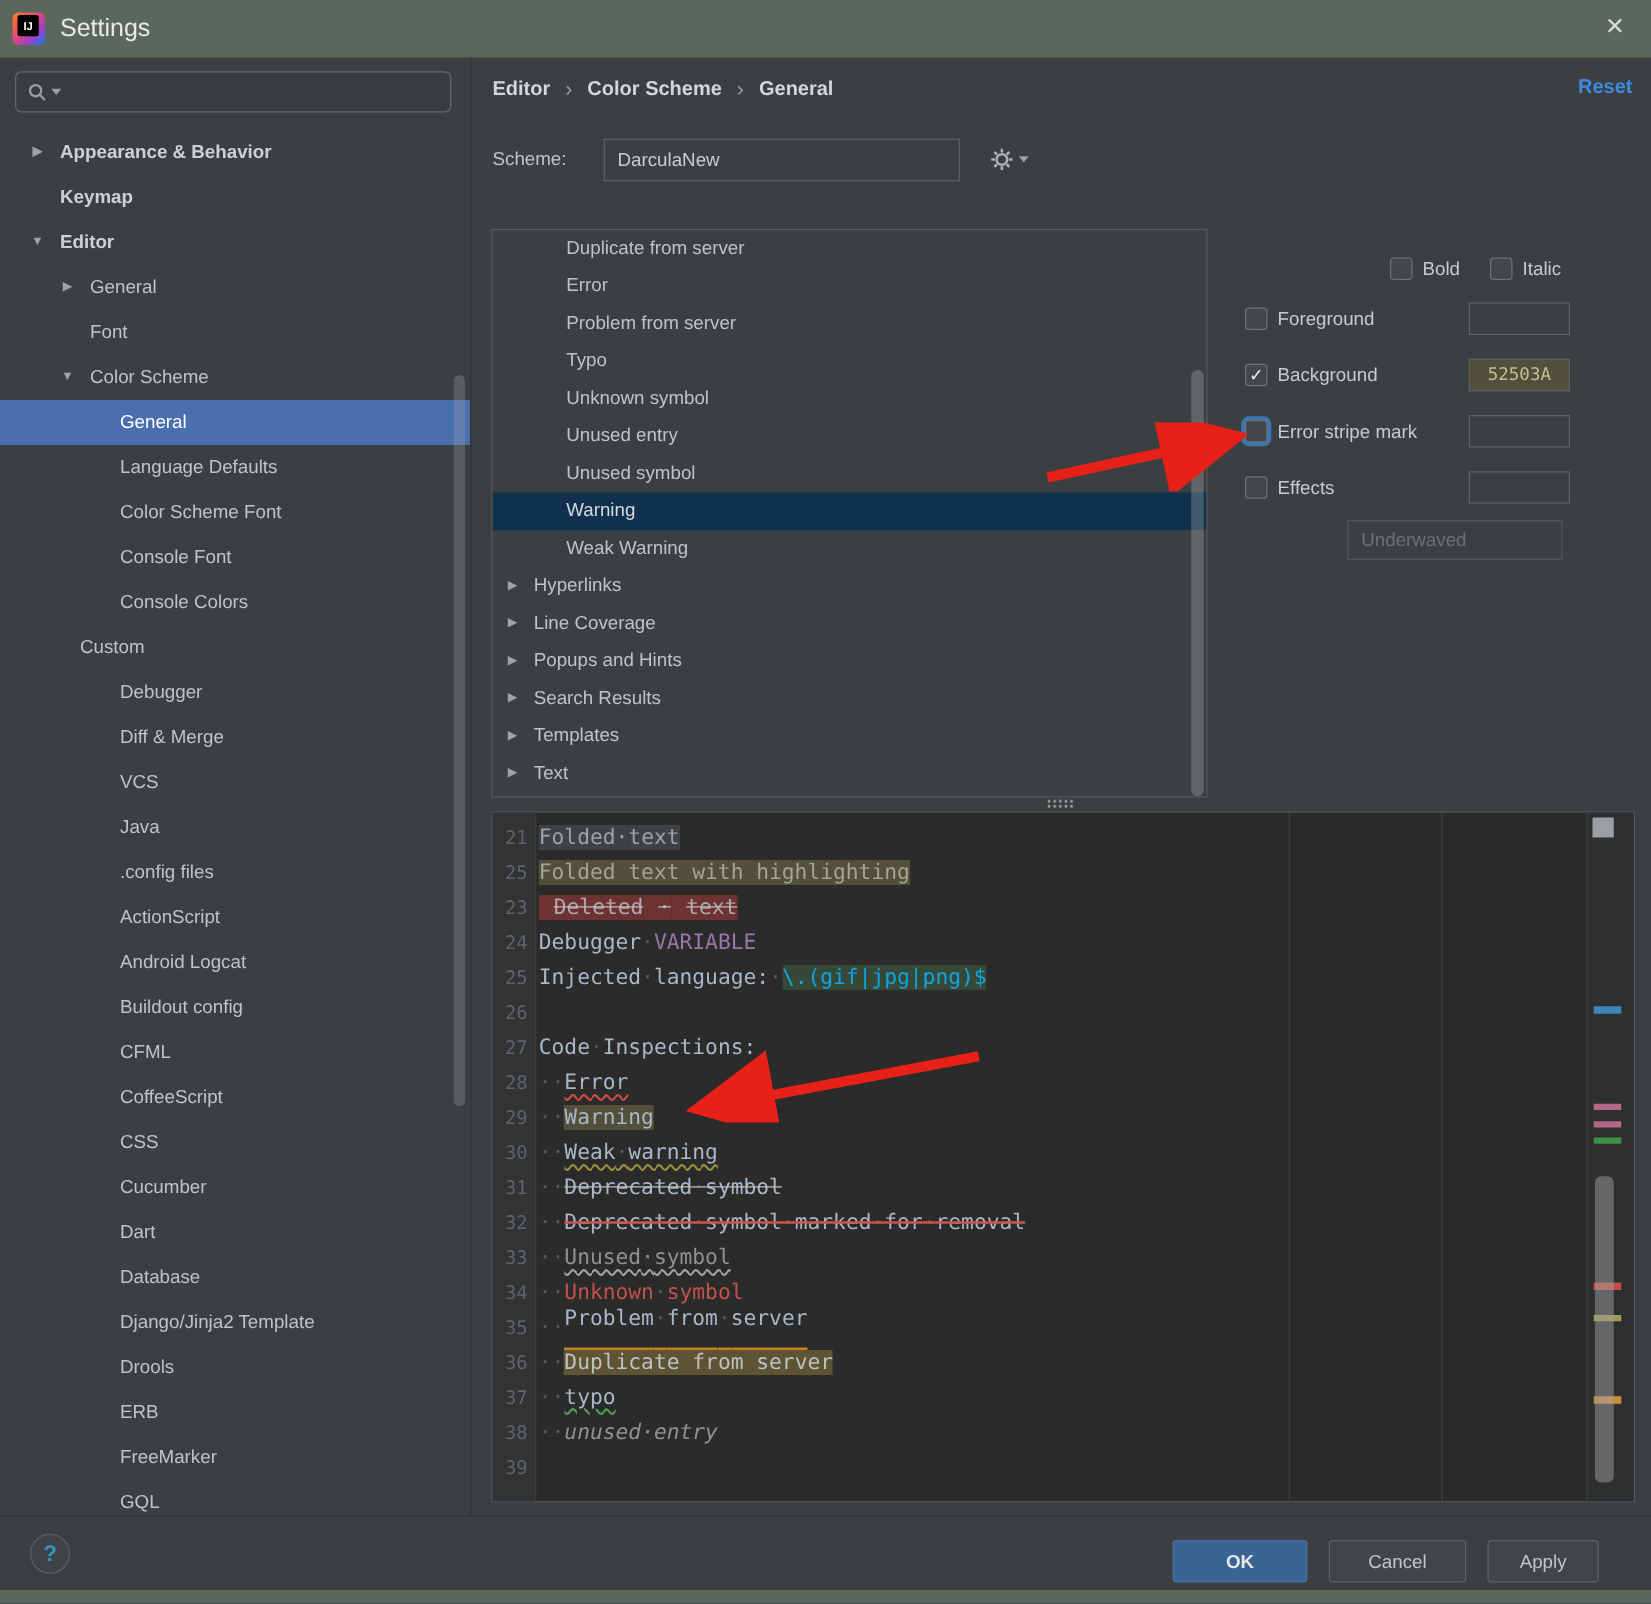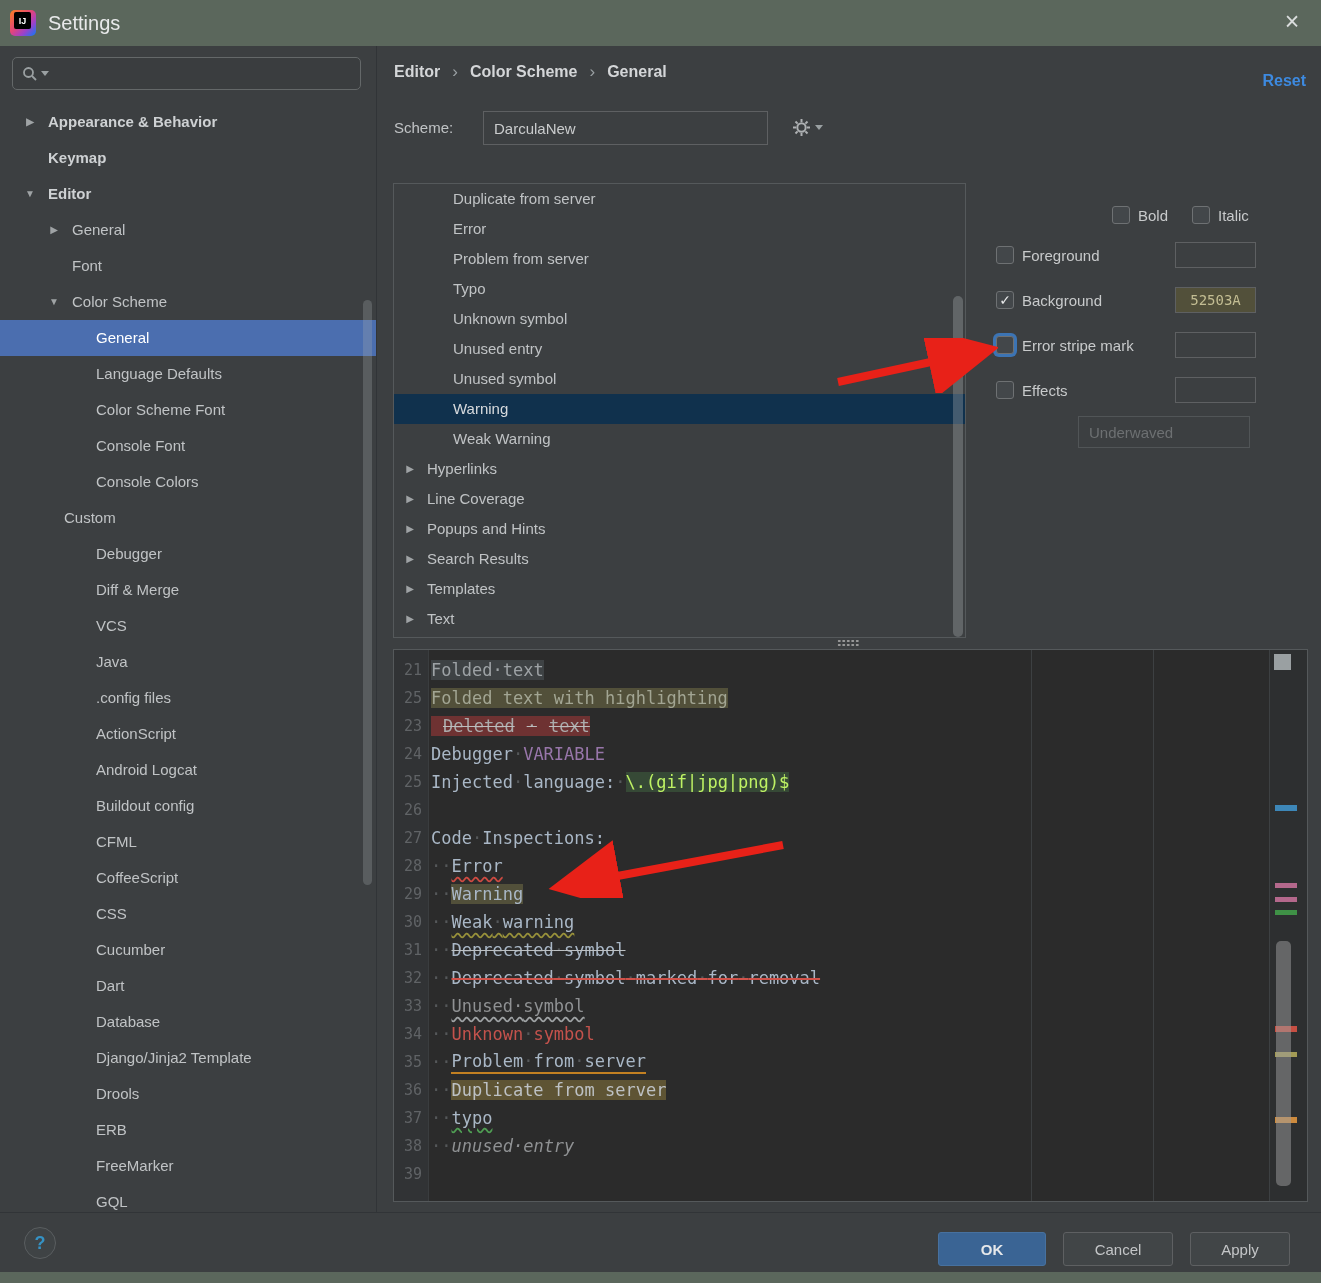--- a/index.html
+++ b/index.html
@@ -22,21 +22,21 @@
   .sb-arrow{width:0;height:0;border-left:4px solid transparent;border-right:4px solid transparent;border-top:5px solid #9aa0a2;margin-left:3px;}
   .tree{position:absolute;left:0;top:58px;width:376px;}
   .trow{height:36px;line-height:36px;font-size:15px;display:flex;align-items:center;white-space:nowrap;color:#c0c3c5;}
   .trow.bold{font-weight:bold;color:#ced1d3;}
   .trow.sel{background:#4b6eaf;color:#ffffff;}
   .tarrow{display:inline-block;width:16px;margin-right:10px;font-size:10px;color:#9fa3a5;text-align:center;flex:none;}
   .vscroll{position:absolute;border-radius:5px;background:rgba(166,172,176,0.28);}
   
   .crumbs{position:absolute;left:394px;top:62px;display:flex;align-items:center;gap:12px;font-size:16px;font-weight:bold;color:#d4d6d8;}
   .crumbsep{color:#9aa0a3;font-weight:normal;font-size:17px;}
-  .reset{position:absolute;right:15px;top:72px;font-size:16px;font-weight:bold;color:#3d8ae0;}
+  .reset{position:absolute;right:15px;top:61px;font-size:16px;font-weight:bold;color:#3d8ae0;}
   .schemelabel{position:absolute;left:394px;top:119px;font-size:15px;color:#c0c3c5;}
   .combo{position:absolute;display:flex;border:1px solid #5e6062;background:#3c3f41;box-sizing:border-box;}
   .combo .val{flex:1;padding-left:10px;font-size:15px;color:#cacccd;display:flex;align-items:center;overflow:hidden;}
   .gear{position:absolute;left:792px;top:118px;display:flex;align-items:center;}
   
   .optpanel{position:absolute;left:393px;top:183px;width:573px;height:455px;border:1px solid #55595b;background:#3c3f41;box-sizing:border-box;overflow:hidden;}
   .orow{height:30px;line-height:30px;font-size:15px;color:#c0c3c5;padding-left:59px;white-space:nowrap;display:flex;align-items:center;}
   .orow.group{padding-left:8px;}
   .orow .tarrow{margin-right:9px;}
   .orow.sel{background:#10314d;color:#d7dadd;}
@@ -60,29 +60,29 @@
   .vguide{position:absolute;top:0;width:1px;height:100%;background:#3d4042;}
   .stripe{position:absolute;right:0;top:0;width:37px;height:100%;background:#2d2f30;border-left:1px solid #3d4042;}
   .codelines{position:absolute;left:0;top:6px;width:876px;}
   .cl{height:28px;display:flex;align-items:center;font-family:"DejaVu Sans Mono",monospace;font-size:17px;color:#a9b7c6;white-space:pre;}
   .cl .ln{width:28px;text-align:right;color:#606366;font-size:15px;flex:none;margin-right:9px;}
   .ws{color:#55585a;}
   .folded{background:#3e4244;color:#9da2a5;}
   .foldhl{background:#52503A;color:#a2a593;}
   .deleted{background:#6e3232;color:#ababab;text-decoration:line-through;text-decoration-color:#bdbdbd;padding-left:12px;}
   .variable{color:#9876aa;}
-  .injected{background:#364936;color:#bef264;}
+  .injected{background:#364936;color:#0ea5e9;}
   .errw{text-decoration:underline wavy #cf4a41;text-underline-offset:4px;}
   .warnbg{background:#52503A;}
   .weak{text-decoration:underline wavy #98913a;text-underline-offset:4px;}
   .strike{text-decoration:line-through;text-decoration-color:#bcc0c3;}
   .strikered{text-decoration:line-through;text-decoration-color:#d1524a;text-decoration-thickness:2px;}
   .unused{color:#8f9193;text-decoration:underline wavy #9fa3a5;text-underline-offset:4px;}
   .unknown{color:#c4524c;}
-  .probserver{box-shadow:inset 0 -2px 0 #c28022;padding-bottom:3px;}
+  .probserver{box-shadow:inset 0 -2px 0 #c28022;padding-bottom:15px;}
   .dupserver{background:#5e5434;color:#bdc1c4;}
   .typo{text-decoration:underline wavy #4f9e53;text-underline-offset:3px;}
   .unusedentry{color:#8f9193;font-style:italic;}
   .mark{position:absolute;left:5px;width:22px;}
   
   .divider-h{position:absolute;left:0;top:1212px;width:100%;height:1px;background:#313437;}
   .divider-v{position:absolute;left:376px;top:46px;width:1px;height:1167px;background:#313437;}
   .helpbtn{position:absolute;left:24px;top:1227px;width:32px;height:32px;border-radius:50%;border:1px solid #5a5e60;
            background:#3f4345;color:#3592c4;font-size:18px;font-weight:bold;display:flex;align-items:center;justify-content:center;box-sizing:border-box;}
   .btn{position:absolute;top:1232px;height:34px;border-radius:3px;font-size:15px;display:flex;align-items:center;justify-content:center;box-sizing:border-box;}
@@ -418,14 +418,14 @@
         <marker id="ah2" markerWidth="9" markerHeight="9" refX="5" refY="4.5" orient="auto">
           <polygon points="0,0 9,4.5 0,9" fill="#e82118"></polygon>
         </marker>
       </defs>
     <line x1="235" y1="12" x2="32" y2="50" stroke="#e82118" stroke-width="8" marker-end="url(#ah2)"></line>
   </svg>
 
   <div class="helpbtn">?</div>
   <div class="btn primary" style="left:938px;width:108px;">OK</div>
   <div class="btn normal" style="left:1063px;width:110px;">Cancel</div>
-  <div class="btn normal" style="left:1190px;width:100px;">Apply</div>
+  <div class="btn normal" style="left:1190px;width:89px;">Apply</div>
 </div>
 
 </body></html>

